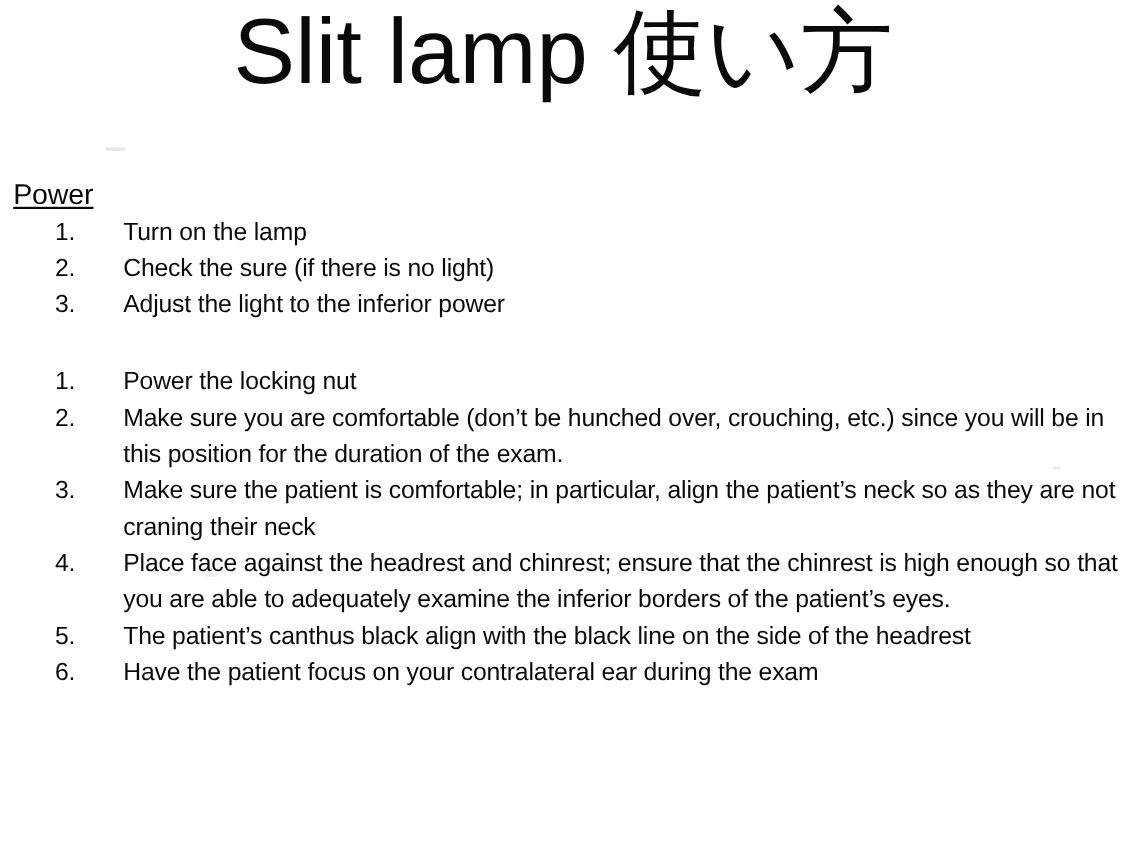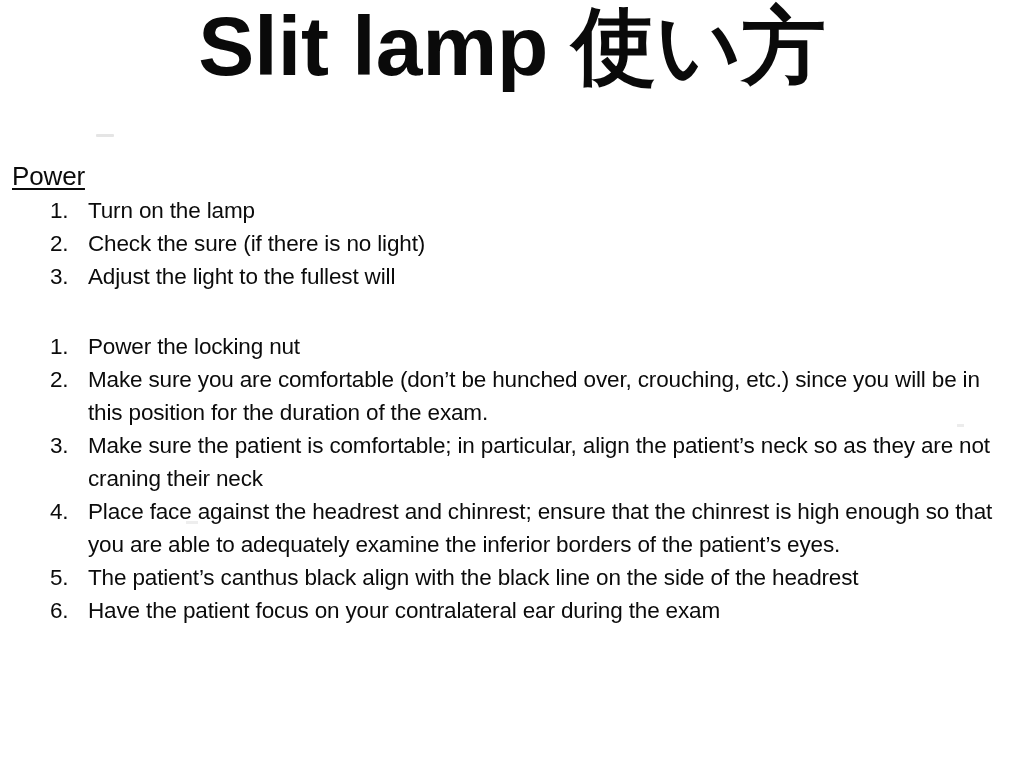--- a/index.html
+++ b/index.html
@@ -19,21 +19,21 @@
 
   
   .slide-title {
     position: absolute;
     left: 0;
     top: 0;
     width: 1024px;
     text-align: center;
     font-size: 84px;
     line-height: 92px;
-    font-weight: 700;
+    font-weight: 400;
     letter-spacing: 0px;
     white-space: nowrap;
     color: #0a0a0a;
   }
 
   
   .artifact {
     position: absolute;
     background: #cfcfcf;
     opacity: 0.55;
@@ -114,20 +114,21 @@
     line-height: 33px;
   }
 
   .item-text {
     flex: 1 1 auto;
     max-width: 932px;
     padding-right: 6px;
     font-size: 22.5px;
     line-height: 33px;
     text-align: left;
+    margin-left: 24px;
   }
 
   
   .item-text, .item-number, .section-heading {
     letter-spacing: -0.15px;
   }
 </style>
 </head>
 <body>
 
@@ -145,21 +146,21 @@
       <li class="list-item">
         <span class="item-number">1.</span>
         <span class="item-text">Turn on the lamp</span>
       </li>
       <li class="list-item">
         <span class="item-number">2.</span>
         <span class="item-text">Check the sure (if there is no light)</span>
       </li>
       <li class="list-item">
         <span class="item-number">3.</span>
-        <span class="item-text">Adjust the light to the fullest will</span>
+        <span class="item-text">Adjust the light to the inferior power</span>
       </li>
     </ol>
   </div>
 
   <div class="section section-positioning">
     <ol class="numbered-list">
       <li class="list-item">
         <span class="item-number">1.</span>
         <span class="item-text">Power the locking nut</span>
       </li>

